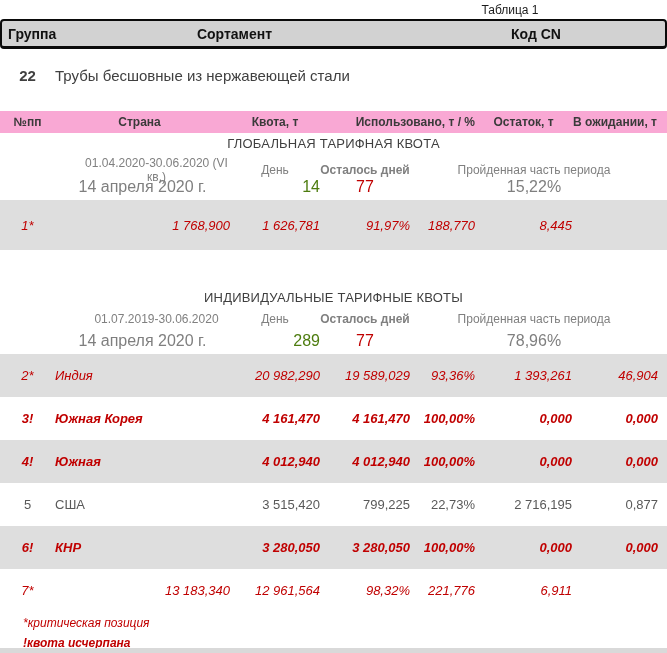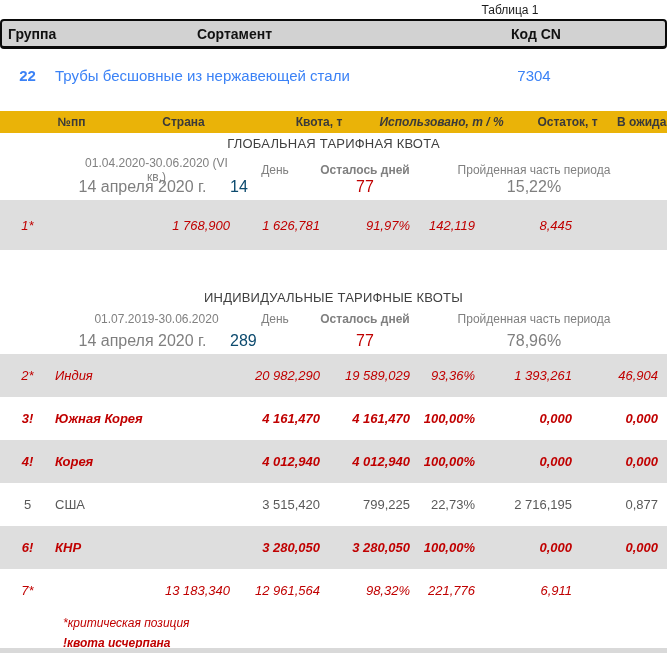--- a/index.html
+++ b/index.html
@@ -23,83 +23,82 @@
     display:grid;
     grid-template-columns:55px 175px 90px 90px 65px 97px 86px;
     padding-right:9px;
     align-items:center;
   }
   .c-num  { text-align:center; }
   .c-country { text-align:left; padding-right:6px; }
   .c-val  { text-align:right; }
   .span-sort { grid-column:2 / 5; text-align:center; }
   .span-cn   { grid-column:5 / 8; text-align:center; }
-  .span-used { grid-column:4 / 6; text-align:center;font-style:italic; }
+  .span-used { grid-column:4 / 6; text-align:right; }
   .span-elapsed { grid-column:5 / 8; text-align:center; }
 
   
   .hdr1 {
     background:#d2d2d2;
     border:2px solid #0a0a0a;
     border-bottom-width:3px;
     border-radius:4px;
     height:30px;
     font-size:14px;
     font-weight:bold;
     color:#111;
   }
   .hdr1 .c-num { text-align:left; padding-left:6px; grid-column:1 / 2; width:120px; }
 
   
-  .product-row { height:38px; margin-top:7px; font-size:15px; color:#3b82f6; }
+  .product-row { height:38px; margin-top:7px; font-size:15px; color:#404040; }
   .product-row .c-num { font-weight:bold; }
 
   
   .hdr2 {
-    background:#eab308;
+    background:#f9a8d4;
     height:22px;
     margin-top:17px;
     font-size:12px;
     font-weight:600;
     color:#3a3a3a;
-    padding-left:44px;
   }
 
   
   .section-title {
     text-align:center;
     font-size:13px;
     color:#3f3f3f;
     height:18px;
     line-height:18px;
     margin-top:2px;
     letter-spacing:0.2px;
   }
   .sub-labels { font-size:12px; color:#808080; height:18px; margin-top:3px; }
   .sub-values { font-size:16px; font-weight:normal; height:26px; }
   .v-date { grid-column:2 / 3; text-align:center; color:#7f7f7f; }
   .l-period { grid-column:2 / 3; text-align:center;margin-left:28px; }
-  .v-day  { text-align:left; color:#0c4a6e; }
+  .v-day  { text-align:right; color:#4d7c0f; }
   .l-day  { text-align:center; }
   .v-left { text-align:center; color:#c00000; }
   .l-left { text-align:center;font-weight:bold; }
   .v-elapsed { color:#7f7f7f; }
 
   
   .data-row { font-size:13px; height:43px; }
   .data-row.tall { height:50px; }
   .shaded { background:#dedede; }
   .red-it   { color:#c00000; font-style:italic; }
   .red-bold { color:#c00000; font-style:italic; font-weight:bold; }
   .plain    { color:#595959; }
 
   .gap-large { height:37px; }
 
   
-  .footnotes { margin-top:3px; padding-left:63px; }
+  .footnotes { margin-top:3px; padding-left:23px; }
   .footnote { font-size:12px; color:#c00000; font-style:italic; height:17px; line-height:17px; margin-top:3px; }
   .footnote.bold { font-weight:bold; }
 
   .bottom-strip {
     position:absolute;
     left:0; bottom:0;
     width:667px; height:5px;
     background:#d9d9d9;
   }
 </style>
@@ -110,21 +109,20 @@
 
 <div class="row-grid hdr1">
   <div class="c-num">Группа</div>
   <div class="span-sort">Сортамент</div>
   <div class="span-cn">Код CN</div>
 </div>
 
 <div class="row-grid product-row">
   <div class="c-num">22</div>
   <div class="c-country" style="grid-column:2 / 5;">Трубы бесшовные из нержавеющей стали</div>
-  <div class="span-cn">7304</div>
 </div>
 
 <div class="row-grid hdr2">
   <div class="c-num">№пп</div>
   <div class="c-country" style="text-align:center;">Страна</div>
   <div class="l-day">Квота, т</div>
   <div class="span-used">Использовано, т / %</div>
   <div class="c-val" style="text-align:center;">Остаток, т</div>
   <div class="c-val" style="text-align:center;">В ожидании, т</div>
 </div>
@@ -143,21 +141,21 @@
   <div class="v-day">14</div>
   <div class="v-left">77</div>
   <div class="span-elapsed v-elapsed">15,22%</div>
 </div>
 
 <div class="row-grid data-row tall shaded red-it">
   <div class="c-num">1*</div>
   <div class="c-val">1 768,900</div>
   <div class="c-val">1 626,781</div>
   <div class="c-val">91,97%</div>
-  <div class="c-val">142,119</div>
+  <div class="c-val">188,770</div>
   <div class="c-val">8,445</div>
 </div>
 
 <div class="gap-large"></div>
 
 <div class="section-title">ИНДИВИДУАЛЬНЫЕ ТАРИФНЫЕ КВОТЫ</div>
 
 <div class="row-grid sub-labels">
   <div class="l-period">01.07.2019-30.06.2020</div>
   <div class="l-day">День</div>
@@ -187,21 +185,21 @@
   <div class="c-country">Южная Корея</div>
   <div class="c-val">4 161,470</div>
   <div class="c-val">4 161,470</div>
   <div class="c-val">100,00%</div>
   <div class="c-val">0,000</div>
   <div class="c-val">0,000</div>
 </div>
 
 <div class="row-grid data-row shaded red-bold">
   <div class="c-num">4!</div>
-  <div class="c-country">Корея</div>
+  <div class="c-country">Южная</div>
   <div class="c-val">4 012,940</div>
   <div class="c-val">4 012,940</div>
   <div class="c-val">100,00%</div>
   <div class="c-val">0,000</div>
   <div class="c-val">0,000</div>
 </div>
 
 <div class="row-grid data-row plain">
   <div class="c-num">5</div>
   <div class="c-country">США</div>

